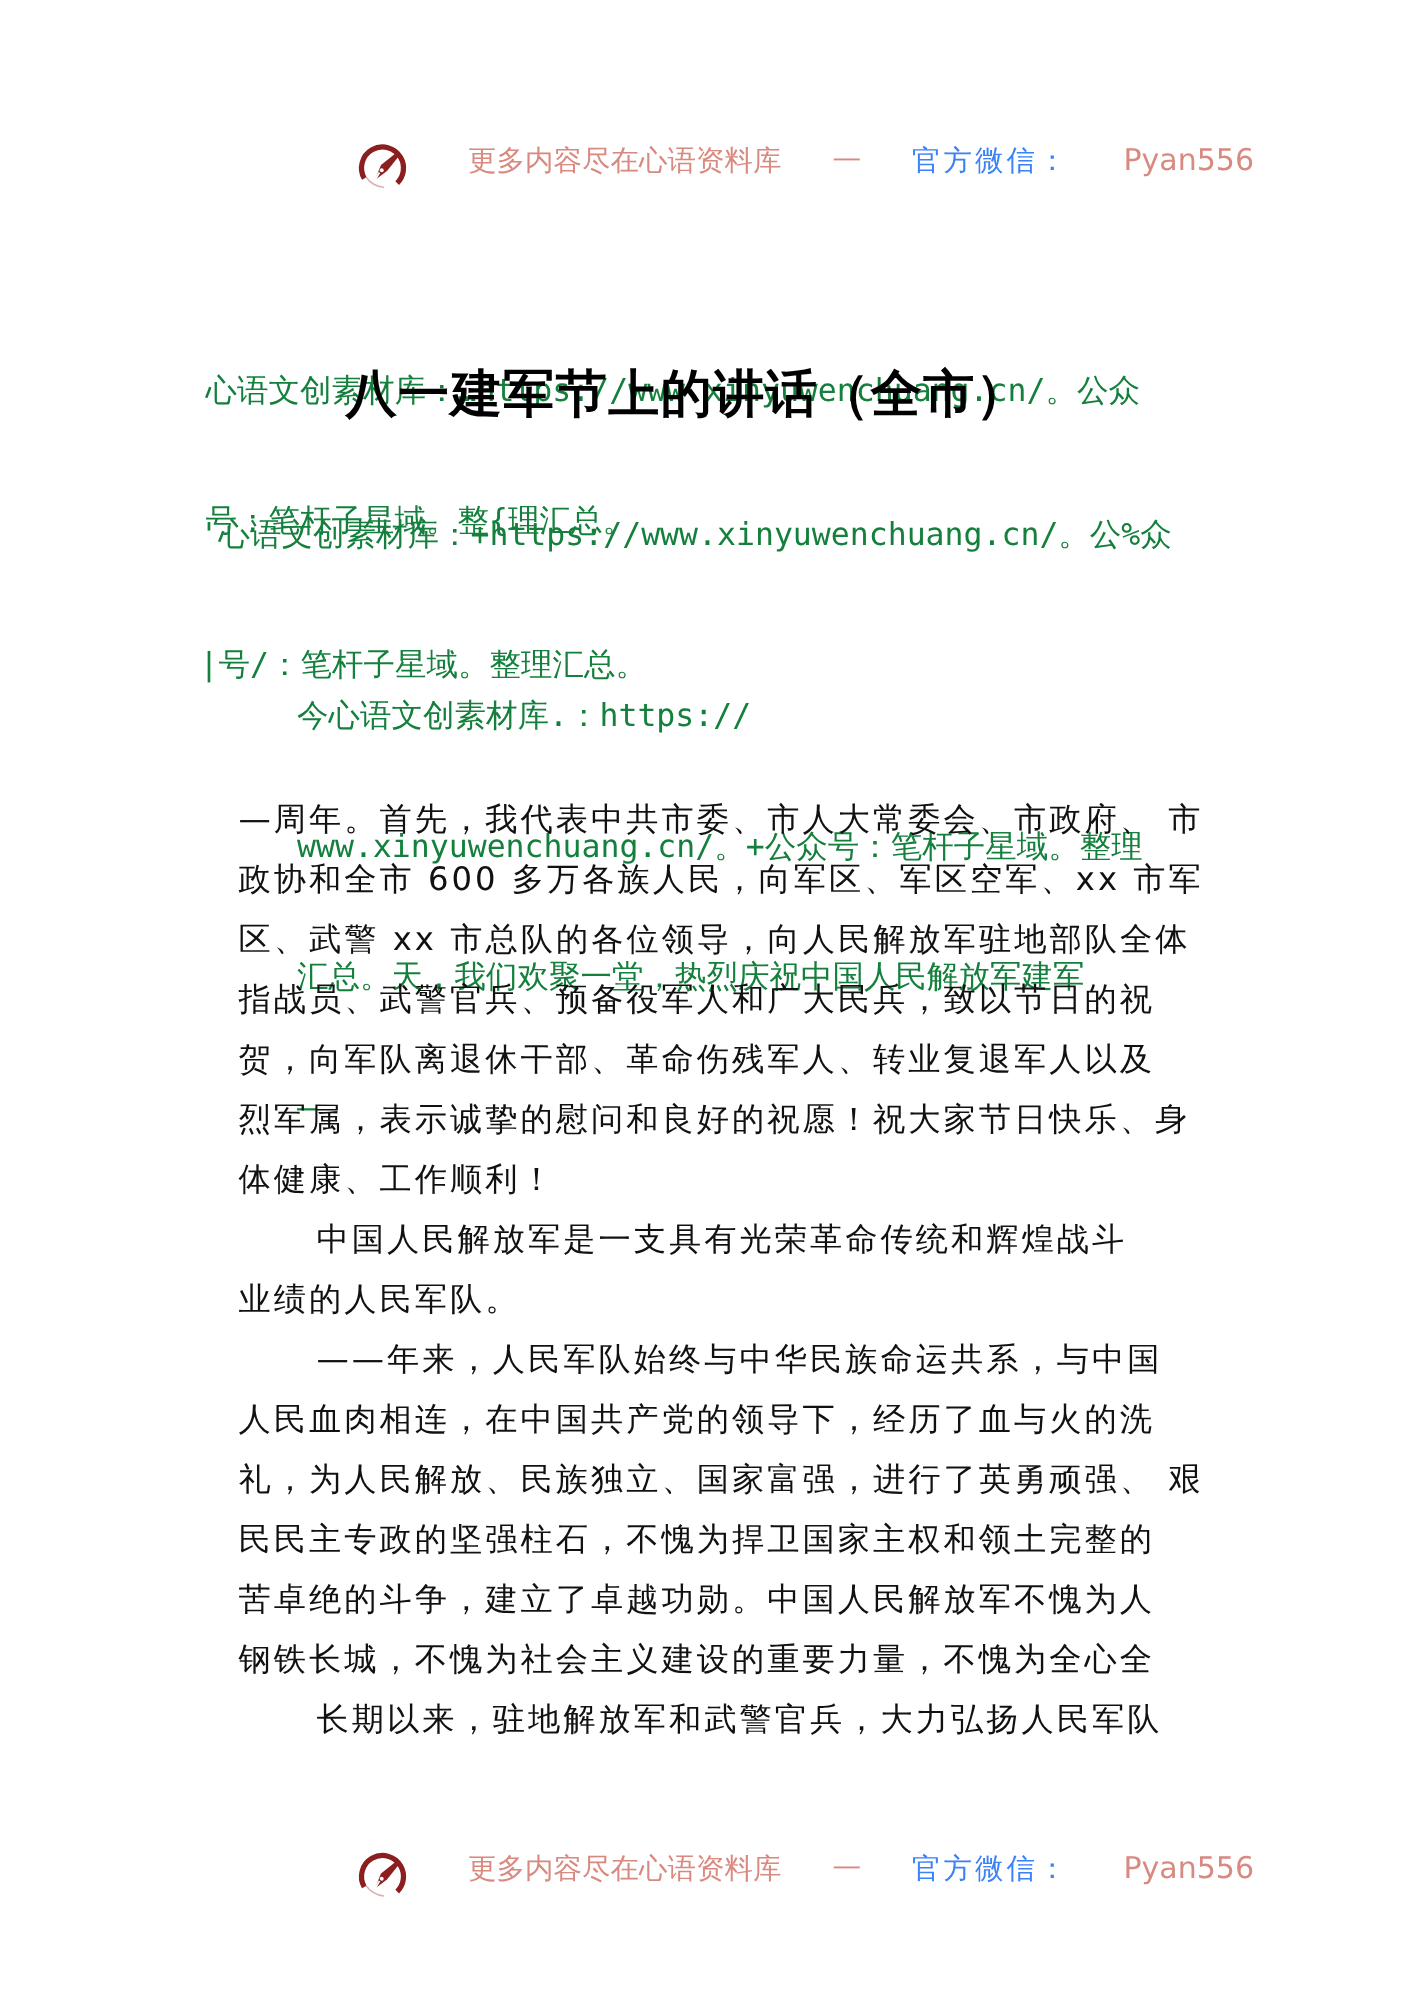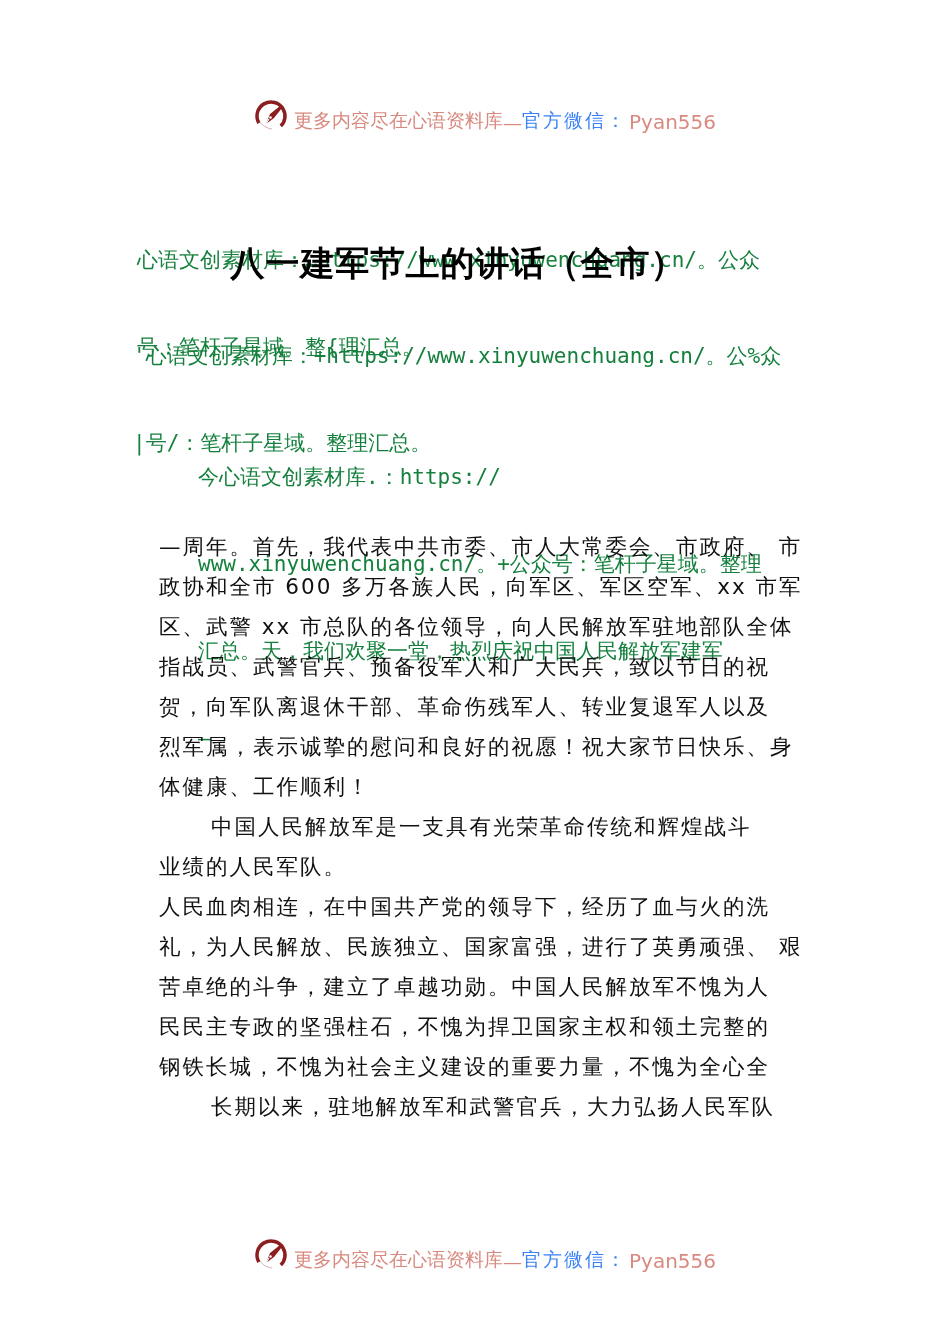--- a/index.html
+++ b/index.html
@@ -10,26 +10,27 @@
     body {
       width: 950px;
       height: 1344px;
       position: relative;
       overflow: hidden;
       font-family: "DejaVu Serif", "Liberation Serif", serif;
       color: #111111;
     }
     .banner {
       position: absolute;
-      left: 254px;
+      left: 238px;
       width: 500px;
       height: 40px;
       display: flex;
-      align-items: flex-end;
+      align-items: flex-start;
       white-space: nowrap;
+      gap: 34px;
     }
     .banner.top { top: 94px; }
     .banner.bottom { top: 1233px; }
     .banner .logo {
       width: 36px;
       height: 36px;
       margin-right: 4px;
       display: inline-block;
     }
     .banner .promo {
@@ -137,24 +138,25 @@
 <div class="body-text" style="top:527px;">
   <div class="line">—周年。首先，我代表中共市委、市人大常委会、市政府、 市</div>
   <div class="line">政协和全市 600 多万各族人民，向军区、军区空军、xx 市军</div>
   <div class="line">区、武警 xx 市总队的各位领导，向人民解放军驻地部队全体</div>
   <div class="line">指战员、武警官兵、预备役军人和广大民兵，致以节日的祝</div>
   <div class="line">贺，向军队离退休干部、革命伤残军人、转业复退军人以及</div>
   <div class="line">烈军属，表示诚挚的慰问和良好的祝愿！祝大家节日快乐、身</div>
   <div class="line">体健康、工作顺利！</div>
   <div class="line indent">中国人民解放军是一支具有光荣革命传统和辉煌战斗</div>
   <div class="line">业绩的人民军队。</div>
+  <div class="line indent">——年来，人民军队始终与中华民族命运共系，与中国</div>
   <div class="line">人民血肉相连，在中国共产党的领导下，经历了血与火的洗</div>
   <div class="line">礼，为人民解放、民族独立、国家富强，进行了英勇顽强、 艰</div>
+  <div class="line">民民主专政的坚强柱石，不愧为捍卫国家主权和领土完整的</div>
   <div class="line">苦卓绝的斗争，建立了卓越功勋。中国人民解放军不愧为人</div>
-  <div class="line">民民主专政的坚强柱石，不愧为捍卫国家主权和领土完整的</div>
   <div class="line">钢铁长城，不愧为社会主义建设的重要力量，不愧为全心全</div>
   <div class="line indent">长期以来，驻地解放军和武警官兵，大力弘扬人民军队</div>
 </div>
 
 <div class="banner bottom">
   <span class="logo">
     <svg width="36" height="36" viewBox="0 0 36 36">
       <circle cx="17" cy="18" r="14" fill="none" stroke="#8b1e1e" stroke-width="3.5" stroke-dasharray="62 26" transform="rotate(150 17 18)"></circle>
       <path d="M12 26 L16 16 L26 8 L28 10 L20 20 Z" fill="#8b1e1e"></path>
       <path d="M12 26 L15 21" stroke="#ffffff" stroke-width="1.2"></path>

